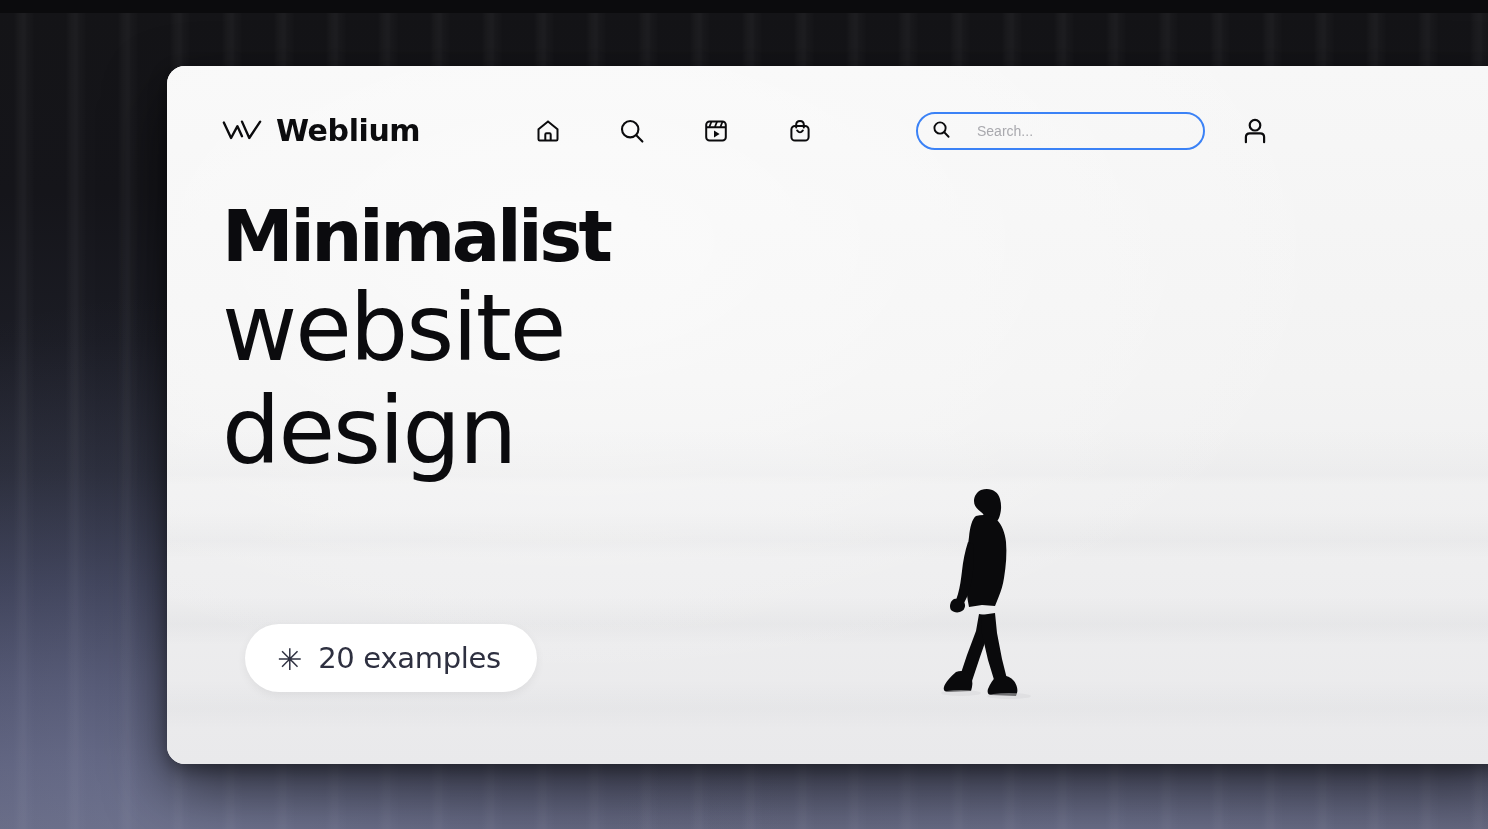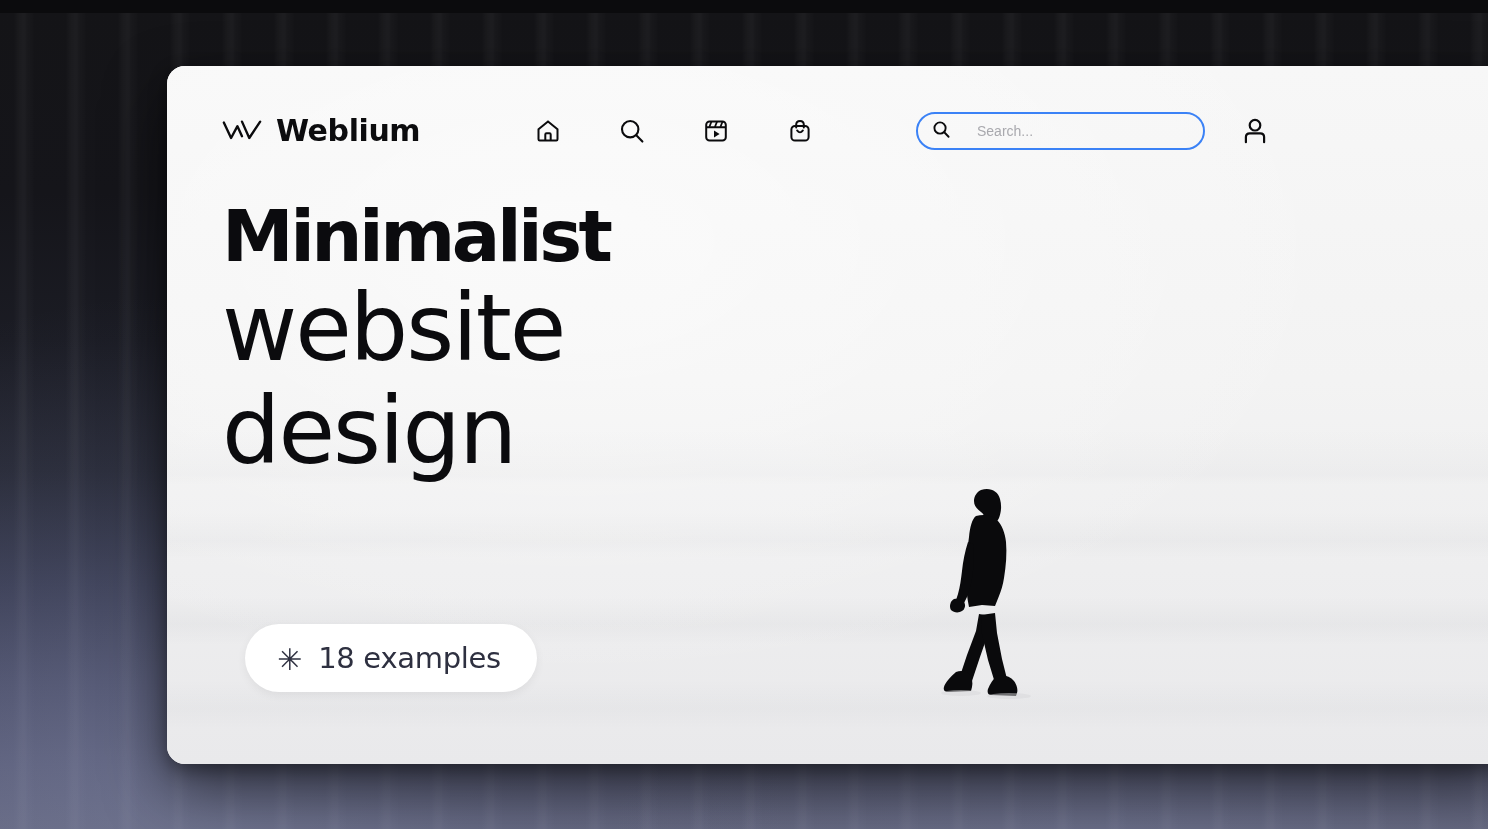--- a/index.html
+++ b/index.html
@@ -403,17 +403,17 @@
     </div>
 
     <div id="hero">
       <div class="headline-line strong">Minimalist</div>
       <div class="headline-line light">website</div>
       <div class="headline-line light">design</div>
     </div>
 
     <div id="badge">
       <span id="badge-star">✳</span>
-      <span id="badge-label">18 examples</span>
+      <span id="badge-label">20 examples</span>
     </div>
 
   </div>
 </div>
 
 </body></html>

